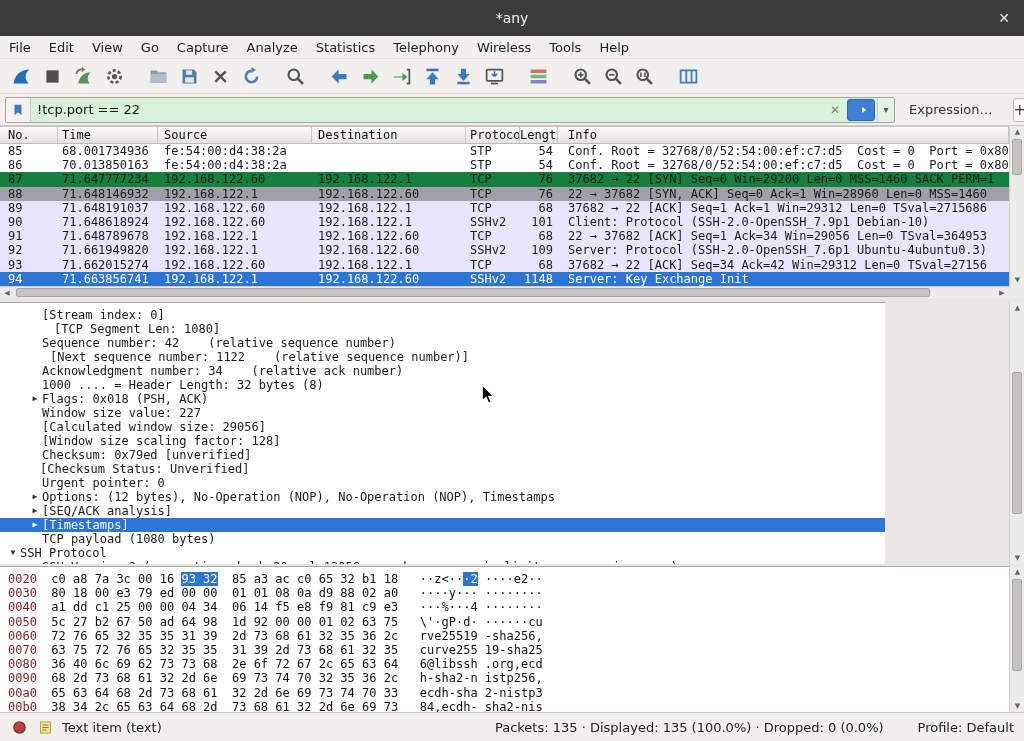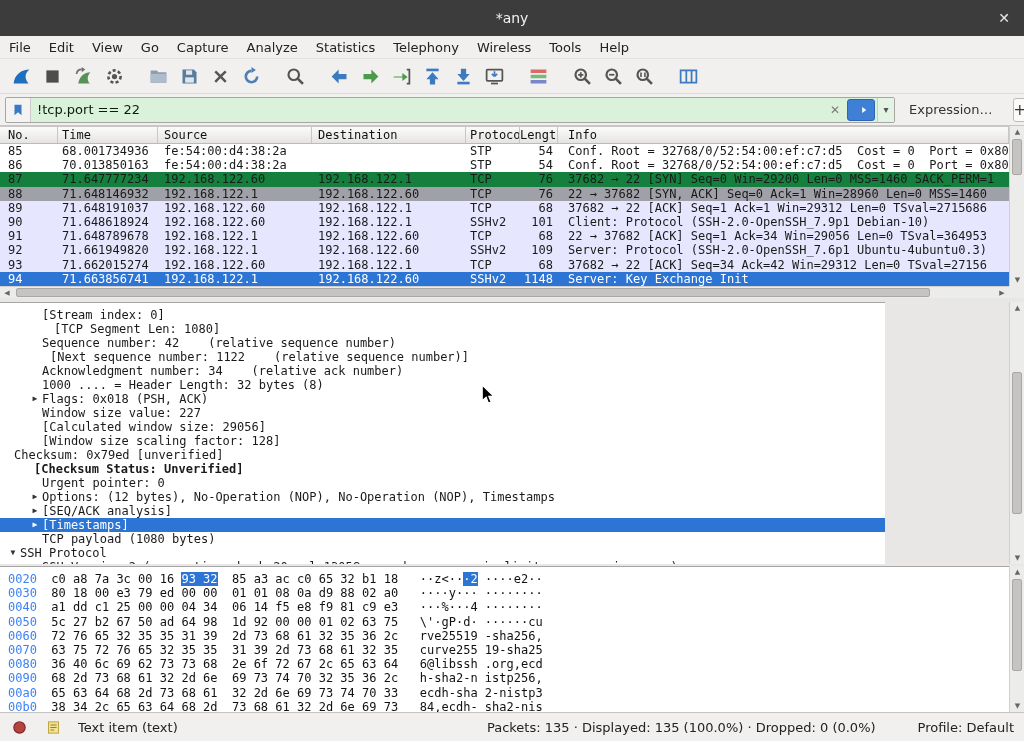--- a/index.html
+++ b/index.html
@@ -92,27 +92,27 @@
         font-family:"DejaVu Sans Mono","Liberation Mono",monospace;}
   .dline .tri{width:14px;text-align:center;font-size:8px;color:#333;flex:0 0 14px;}
   .dsel{background:#2c75d5;color:#fff;}
   .dsel .tri{color:#fff;}
 
   
   .hexpane{position:absolute;left:0;top:566px;width:1009px;height:146px;background:#fff;overflow:hidden;
         border-top:1px solid #a9a7a5;box-sizing:border-box;padding:5px 0 0 8px;}
   .hline{height:14.2px;line-height:14px;font-size:12px;white-space:pre;
         font-family:"DejaVu Sans Mono","Liberation Mono",monospace;color:#111;}
-  .off{color:#3b82f6;}
+  .off{color:#7f1d1d;}
   .hsel{background:#2c75d5;color:#fff;}
 
   
   .statusbar{position:absolute;left:0;top:712px;width:1024px;height:29px;background:#f1f0ef;
         border-top:1px solid #c6c4c2;box-sizing:border-box;display:flex;align-items:center;
-        padding:0 10px;font-size:13px;color:#222;gap:16px;}
+        padding:0 10px;font-size:13px;color:#222;gap:8px;}
   .sicon{width:18px;height:18px;display:flex;align-items:center;justify-content:center;}
   .sicon svg{width:15px;height:15px;}
   .scounts{margin-left:auto;white-space:nowrap;}
   .sprofile{margin-left:26px;white-space:nowrap;}
 
   .cursor{position:absolute;left:479px;top:384px;z-index:99;}
 </style>
 </head>
 <body>
 
@@ -410,22 +410,22 @@
     <div class="dline" style="padding-left: 28px;"><span class="tri"></span><span class="dtext">[Stream index: 0]</span></div>
     <div class="dline" style="padding-left: 40px;"><span class="tri"></span><span class="dtext">[TCP Segment Len: 1080]</span></div>
     <div class="dline" style="padding-left: 28px;"><span class="tri"></span><span class="dtext">Sequence number: 42    (relative sequence number)</span></div>
     <div class="dline" style="padding-left: 12px; gap: 24px;"><span class="tri"></span><span class="dtext">[Next sequence number: 1122    (relative sequence number)]</span></div>
     <div class="dline" style="padding-left: 28px;"><span class="tri"></span><span class="dtext">Acknowledgment number: 34    (relative ack number)</span></div>
     <div class="dline" style="padding-left: 28px;"><span class="tri"></span><span class="dtext">1000 .... = Header Length: 32 bytes (8)</span></div>
     <div class="dline" style="padding-left: 28px;"><span class="tri">▶</span><span class="dtext">Flags: 0x018 (PSH, ACK)</span></div>
     <div class="dline" style="padding-left: 28px;"><span class="tri"></span><span class="dtext">Window size value: 227</span></div>
     <div class="dline" style="padding-left: 28px;"><span class="tri"></span><span class="dtext">[Calculated window size: 29056]</span></div>
     <div class="dline" style="padding-left: 28px;"><span class="tri"></span><span class="dtext">[Window size scaling factor: 128]</span></div>
-    <div class="dline" style=" text-align: right;"><span class="tri"></span><span class="dtext">Checksum: 0x79ed [unverified]</span></div>
-    <div class="dline" style="padding-left: 20px; font-weight: bold;"><span class="tri"></span><span class="dtext">[Checksum Status: Unverified]</span></div>
+    <div class="dline" style="padding-left: 28px; text-align: right;"><span class="tri"></span><span class="dtext">Checksum: 0x79ed [unverified]</span></div>
+    <div class="dline" style="padding-left: 26px;"><span class="tri"></span><span class="dtext">[Checksum Status: Unverified]</span></div>
     <div class="dline" style="padding-left: 28px;"><span class="tri"></span><span class="dtext">Urgent pointer: 0</span></div>
     <div class="dline" style="padding-left: 28px;"><span class="tri">▶</span><span class="dtext">Options: (12 bytes), No-Operation (NOP), No-Operation (NOP), Timestamps</span></div>
     <div class="dline" style="padding-left: 28px;"><span class="tri">▶</span><span class="dtext">[SEQ/ACK analysis]</span></div>
     <div class="dline dsel" style="padding-left: 28px;"><span class="tri">▶</span><span class="dtext">[Timestamps]</span></div>
     <div class="dline" style="padding-left: 28px;"><span class="tri"></span><span class="dtext">TCP payload (1080 bytes)</span></div>
     <div class="dline" style="padding-left: 6px;"><span class="tri">▼</span><span class="dtext">SSH Protocol</span></div>
     <div class="dline" style="padding-left: 28px;"><span class="tri"></span><span class="dtext">SSH Version 2 (encryption:chacha20-poly1305@openssh.com mac:&lt;implicit&gt; compression:none)</span></div>
   </div>
 <div class="vsb" style="left:1009px;top:302px;height:262px;">
   <div class="sbarrow" style="top:0;">▲</div>

